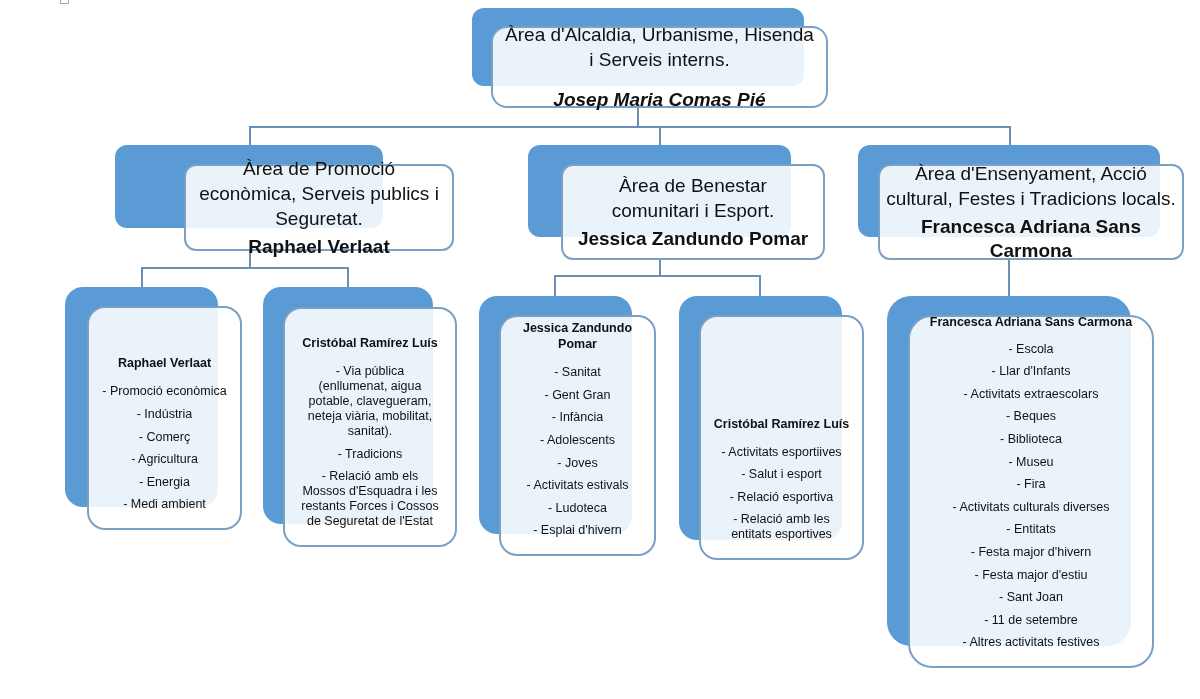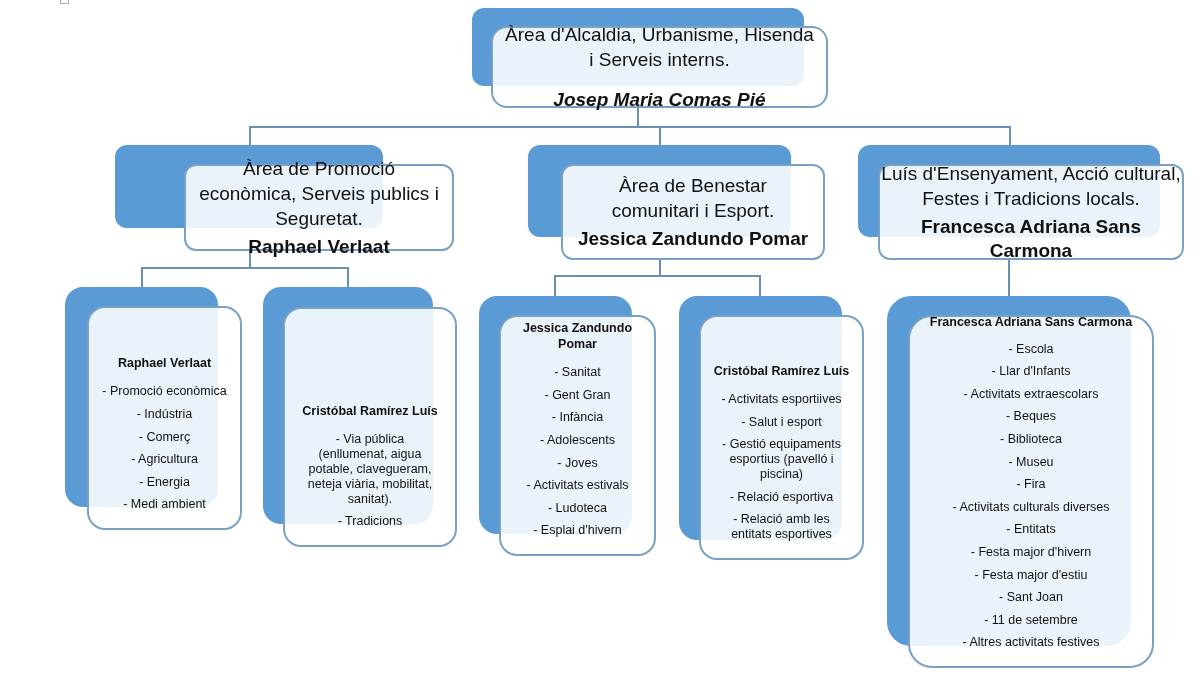--- a/index.html
+++ b/index.html
@@ -61,21 +61,21 @@
   <div class="back" style="left:528px;top:145px;width:263px;height:92px;"></div>
   <div class="front" style="left:561px;top:164px;width:264px;height:96px;">
     <div class="area-title" style="width:240px;">Àrea de Benestar comunitari i Esport.</div>
     <div class="area-name">Jessica Zandundo Pomar</div>
   </div>
 </div>
 
 <div>
   <div class="back" style="left:858px;top:145px;width:302px;height:92px;"></div>
   <div class="front" style="left:878px;top:164px;width:306px;height:96px;">
-    <div class="area-title" style="width:300px;">Luís d'Ensenyament, Acció cultural, Festes i Tradicions locals.</div>
+    <div class="area-title" style="width:300px;">Àrea d'Ensenyament, Acció cultural, Festes i Tradicions locals.</div>
     <div class="area-name">Francesca Adriana Sans Carmona</div>
   </div>
 </div>
 
 <div>
   <div class="back" style="left:65px;top:287px;width:153px;height:220px;border-radius:18px;"></div>
   <div class="front leaf" style="left:87px;top:306px;width:155px;height:224px;padding-top:36px;">
     <div class="leaf-name">Raphael Verlaat</div>
     <ul class="leaf-list">
       <li>- Promoció econòmica</li>
@@ -88,20 +88,21 @@
   </div>
 </div>
 
 <div>
   <div class="back" style="left:263px;top:287px;width:170px;height:237px;border-radius:18px;"></div>
   <div class="front leaf" style="left:283px;top:307px;width:174px;height:240px;padding:20px 8px 0 8px;">
     <div class="leaf-name">Cristóbal Ramírez Luís</div>
     <ul class="leaf-list">
       <li>- Via pública (enllumenat, aigua potable, clavegueram, neteja viària, mobilitat, sanitat).</li>
       <li>- Tradicions</li>
+      <li>- Relació amb els Mossos d'Esquadra i les restants Forces i Cossos de Seguretat de l'Estat</li>
     </ul>
   </div>
 </div>
 
 <div>
   <div class="back" style="left:479px;top:296px;width:153px;height:238px;border-radius:18px;"></div>
   <div class="front leaf" style="left:499px;top:315px;width:157px;height:241px;padding:14px 8px 0 8px;">
     <div class="leaf-name" style="width:110px;">Jessica Zandundo Pomar</div>
     <ul class="leaf-list">
       <li>- Sanitat</li>
@@ -116,21 +117,20 @@
   </div>
 </div>
 
 <div>
   <div class="back" style="left:679px;top:296px;width:163px;height:244px;border-radius:18px;"></div>
   <div class="front leaf" style="left:699px;top:315px;width:165px;height:245px;padding:32px 8px 0 8px;">
     <div class="leaf-name">Cristóbal Ramírez Luís</div>
     <ul class="leaf-list">
       <li>- Activitats esportiives</li>
       <li>- Salut i esport</li>
-      <li style="width:130px;margin-left:auto;margin-right:auto;">- Gestió equipaments esportius (pavelló i piscina)</li>
       <li>- Relació esportiva</li>
       <li style="width:120px;margin-left:auto;margin-right:auto;">- Relació amb les entitats esportives</li>
     </ul>
   </div>
 </div>
 
 <div>
   <div class="back" style="left:887px;top:296px;width:244px;height:350px;border-radius:24px;"></div>
   <div class="front leaf" style="left:908px;top:315px;width:246px;height:353px;border-radius:24px;padding-top:11px;">
     <div class="leaf-name" style="margin-bottom:4px;">Francesca Adriana Sans Carmona</div>

